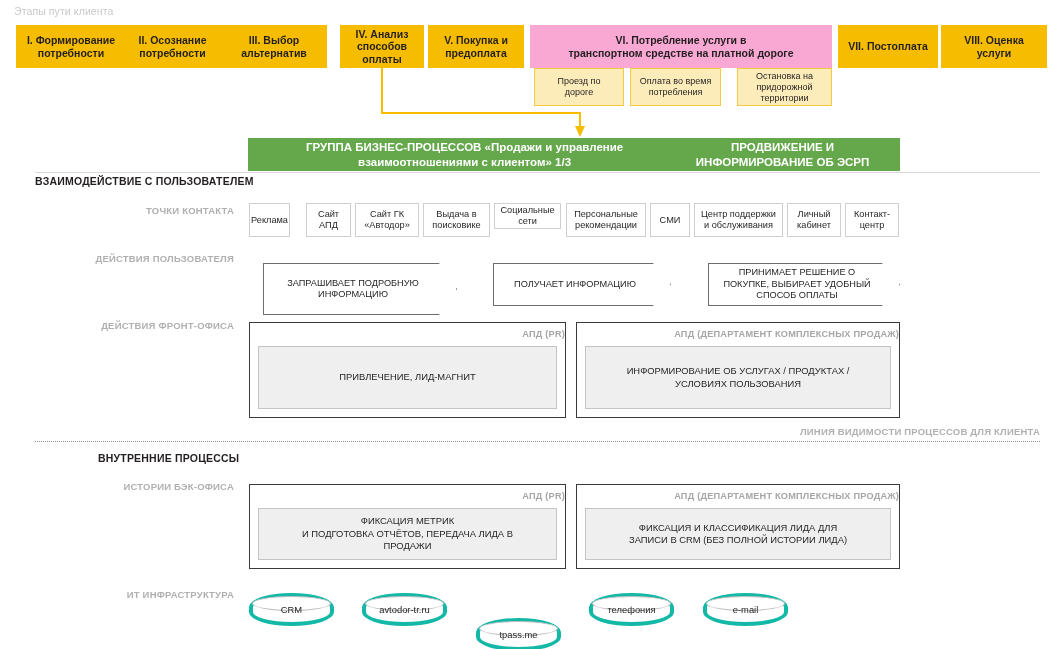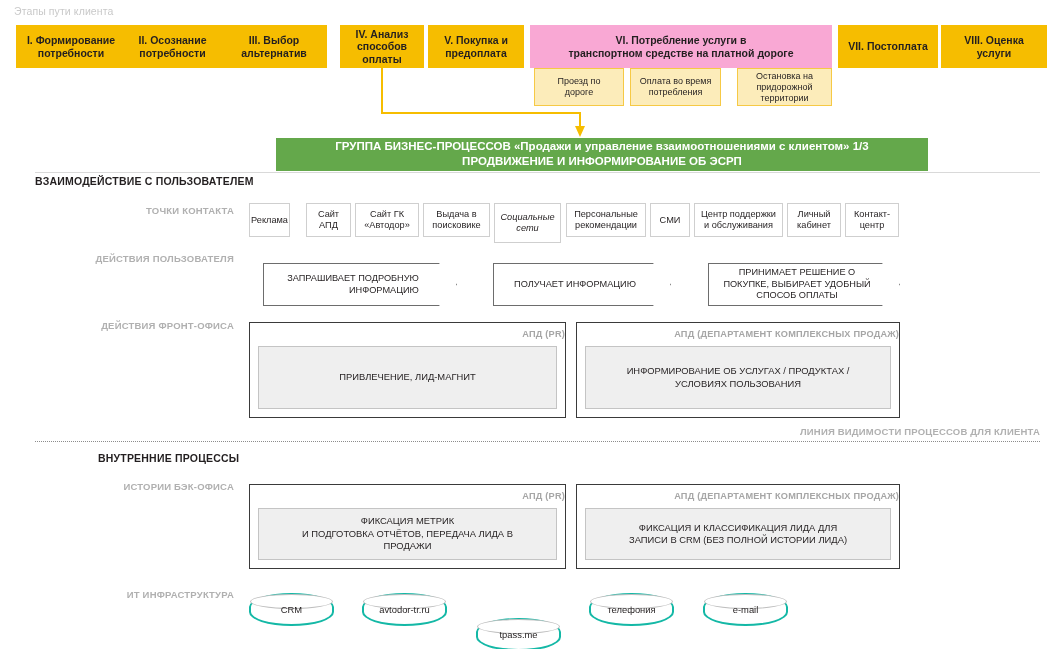--- a/index.html
+++ b/index.html
@@ -66,26 +66,25 @@
   .connector { pointer-events: none; }
 
   
   #process-group-banner {
     background: #64a84b;
     color: #ffffff;
     font-size: 11.5px;
     font-weight: bold;
     line-height: 15px;
     display: flex;
-    flex-direction: column;
+    flex-direction: row;
     align-items: center;
     justify-content: flex-end;
     text-align: center;
     padding: 2px 8px;
-    margin-left: 28px;
   }
 
   
   .section-label {
     font-size: 10.5px;
     font-weight: bold;
     color: #231f20;
     letter-spacing: .2px;
     white-space: nowrap;
   }
@@ -164,21 +163,21 @@
     text-align: center;
     font-size: 9.4px;
     line-height: 12.5px;
     color: #231f20;
     padding: 3px 6px;
   }
 
   
   .db {
     position: absolute;
-    border: 2px solid #14b8a6;
+    border: 4px solid #14b8a6;
     border-radius: 50% / 14px;
     background: #ffffff;
     font-size: 9.4px;
     color: #231f20;
     display: flex; align-items: center; justify-content: center;
     text-align: center;
   }
   .db::before {
     content: "";
     position: absolute;
@@ -228,30 +227,30 @@
   <div class="abs row-label" style="right:829px; top:253px;">ДЕЙСТВИЯ ПОЛЬЗОВАТЕЛЯ</div>
   <div class="abs row-label" style="right:829px; top:320px;">ДЕЙСТВИЯ ФРОНТ-ОФИСА</div>
   <div class="abs row-label" style="right:829px; top:481px;">ИСТОРИИ БЭК-ОФИСА</div>
   <div class="abs row-label" style="right:829px; top:589px;">ИТ ИНФРАСТРУКТУРА</div>
 
   <div id="touchpoint-row">
       <div class="abs touchpoint" style="left: 249px; top: 203px; width: 41px; height: 34px;">Реклама</div>
       <div class="abs touchpoint" style="left: 306px; top: 203px; width: 45px; height: 34px;">Сайт<br>АПД</div>
       <div class="abs touchpoint" style="left: 355px; top: 203px; width: 64px; height: 34px;">Сайт ГК<br>«Автодор»</div>
       <div class="abs touchpoint" style="left: 423px; top: 203px; width: 67px; height: 34px;">Выдача в<br>поисковике</div>
-      <div class="abs touchpoint" style="left: 494px; top: 203px; width: 67px; height: 40px; font-style: italic;">Социальные<br>сети</div>
+      <div class="abs touchpoint" style="left: 494px; top: 203px; width: 67px; height: 26px;">Социальные<br>сети</div>
       <div class="abs touchpoint" style="left: 566px; top: 203px; width: 80px; height: 34px;">Персональные<br>рекомендации</div>
       <div class="abs touchpoint" style="left: 650px; top: 203px; width: 40px; height: 34px;">СМИ</div>
       <div class="abs touchpoint" style="left: 694px; top: 203px; width: 89px; height: 34px;">Центр поддержки<br>и обслуживания</div>
       <div class="abs touchpoint" style="left: 787px; top: 203px; width: 54px; height: 34px;">Личный<br>кабинет</div>
       <div class="abs touchpoint" style="left: 845px; top: 203px; width: 54px; height: 34px;">Контакт-<br>центр</div>
     </div>
 
   <div id="user-action-row">
-      <div class="chevron" style="left: 263px; top: 263px; width: 194px; height: 43px; text-align: right;">ЗАПРАШИВАЕТ ПОДРОБНУЮ<br>ИНФОРМАЦИЮ</div>
+      <div class="chevron" style="left: 263px; top: 263px; width: 194px; height: 52px;">ЗАПРАШИВАЕТ ПОДРОБНУЮ<br>ИНФОРМАЦИЮ</div>
       <div class="chevron" style="left: 493px; top: 263px; width: 178px; height: 43px;">ПОЛУЧАЕТ ИНФОРМАЦИЮ</div>
       <div class="chevron" style="left: 708px; top: 263px; width: 192px; height: 43px;">ПРИНИМАЕТ РЕШЕНИЕ О<br>ПОКУПКЕ, ВЫБИРАЕТ УДОБНЫЙ<br>СПОСОБ ОПЛАТЫ</div>
     </div>
 
   <div id="frontoffice-row">
       <div class="actor-panel" style="left: 249px; top: 322px; width: 317px; height: 96px;">
         <div class="actor-title">АПД (PR)</div>
         <div class="actor-body">ПРИВЛЕЧЕНИЕ, ЛИД-МАГНИТ</div>
       </div>
       <div class="actor-panel" style="left: 576px; top: 322px; width: 324px; height: 96px;">

